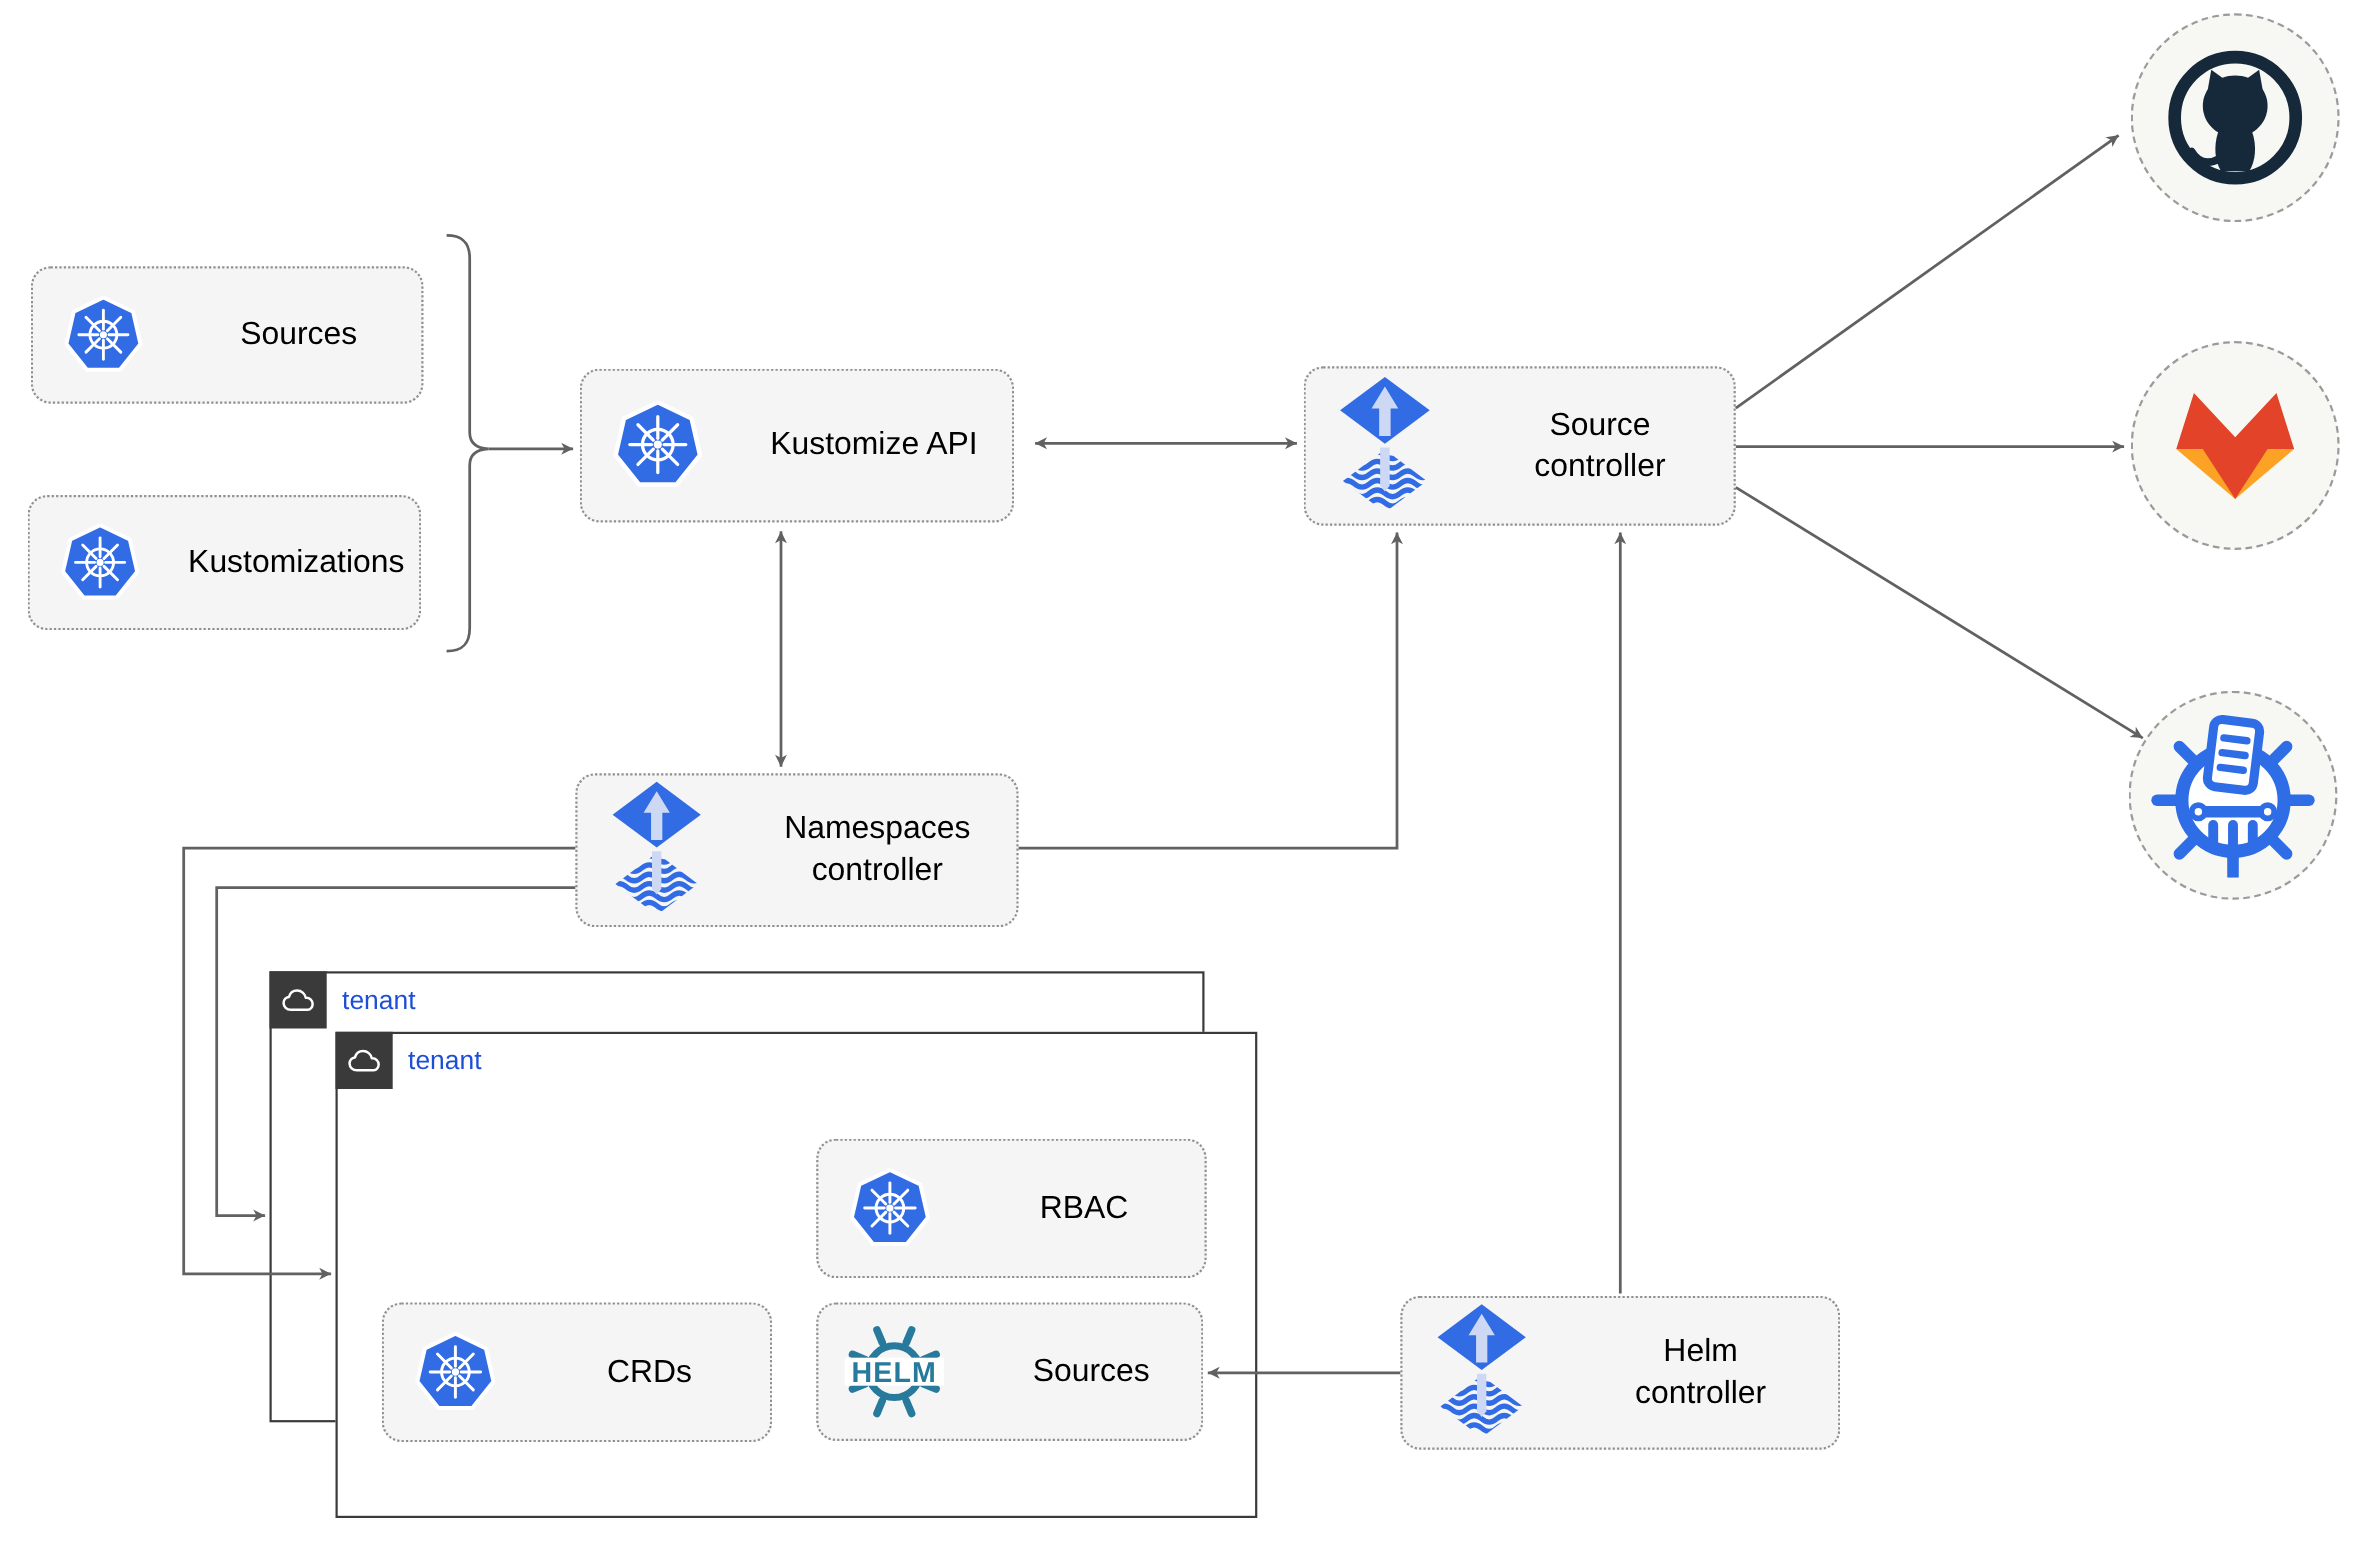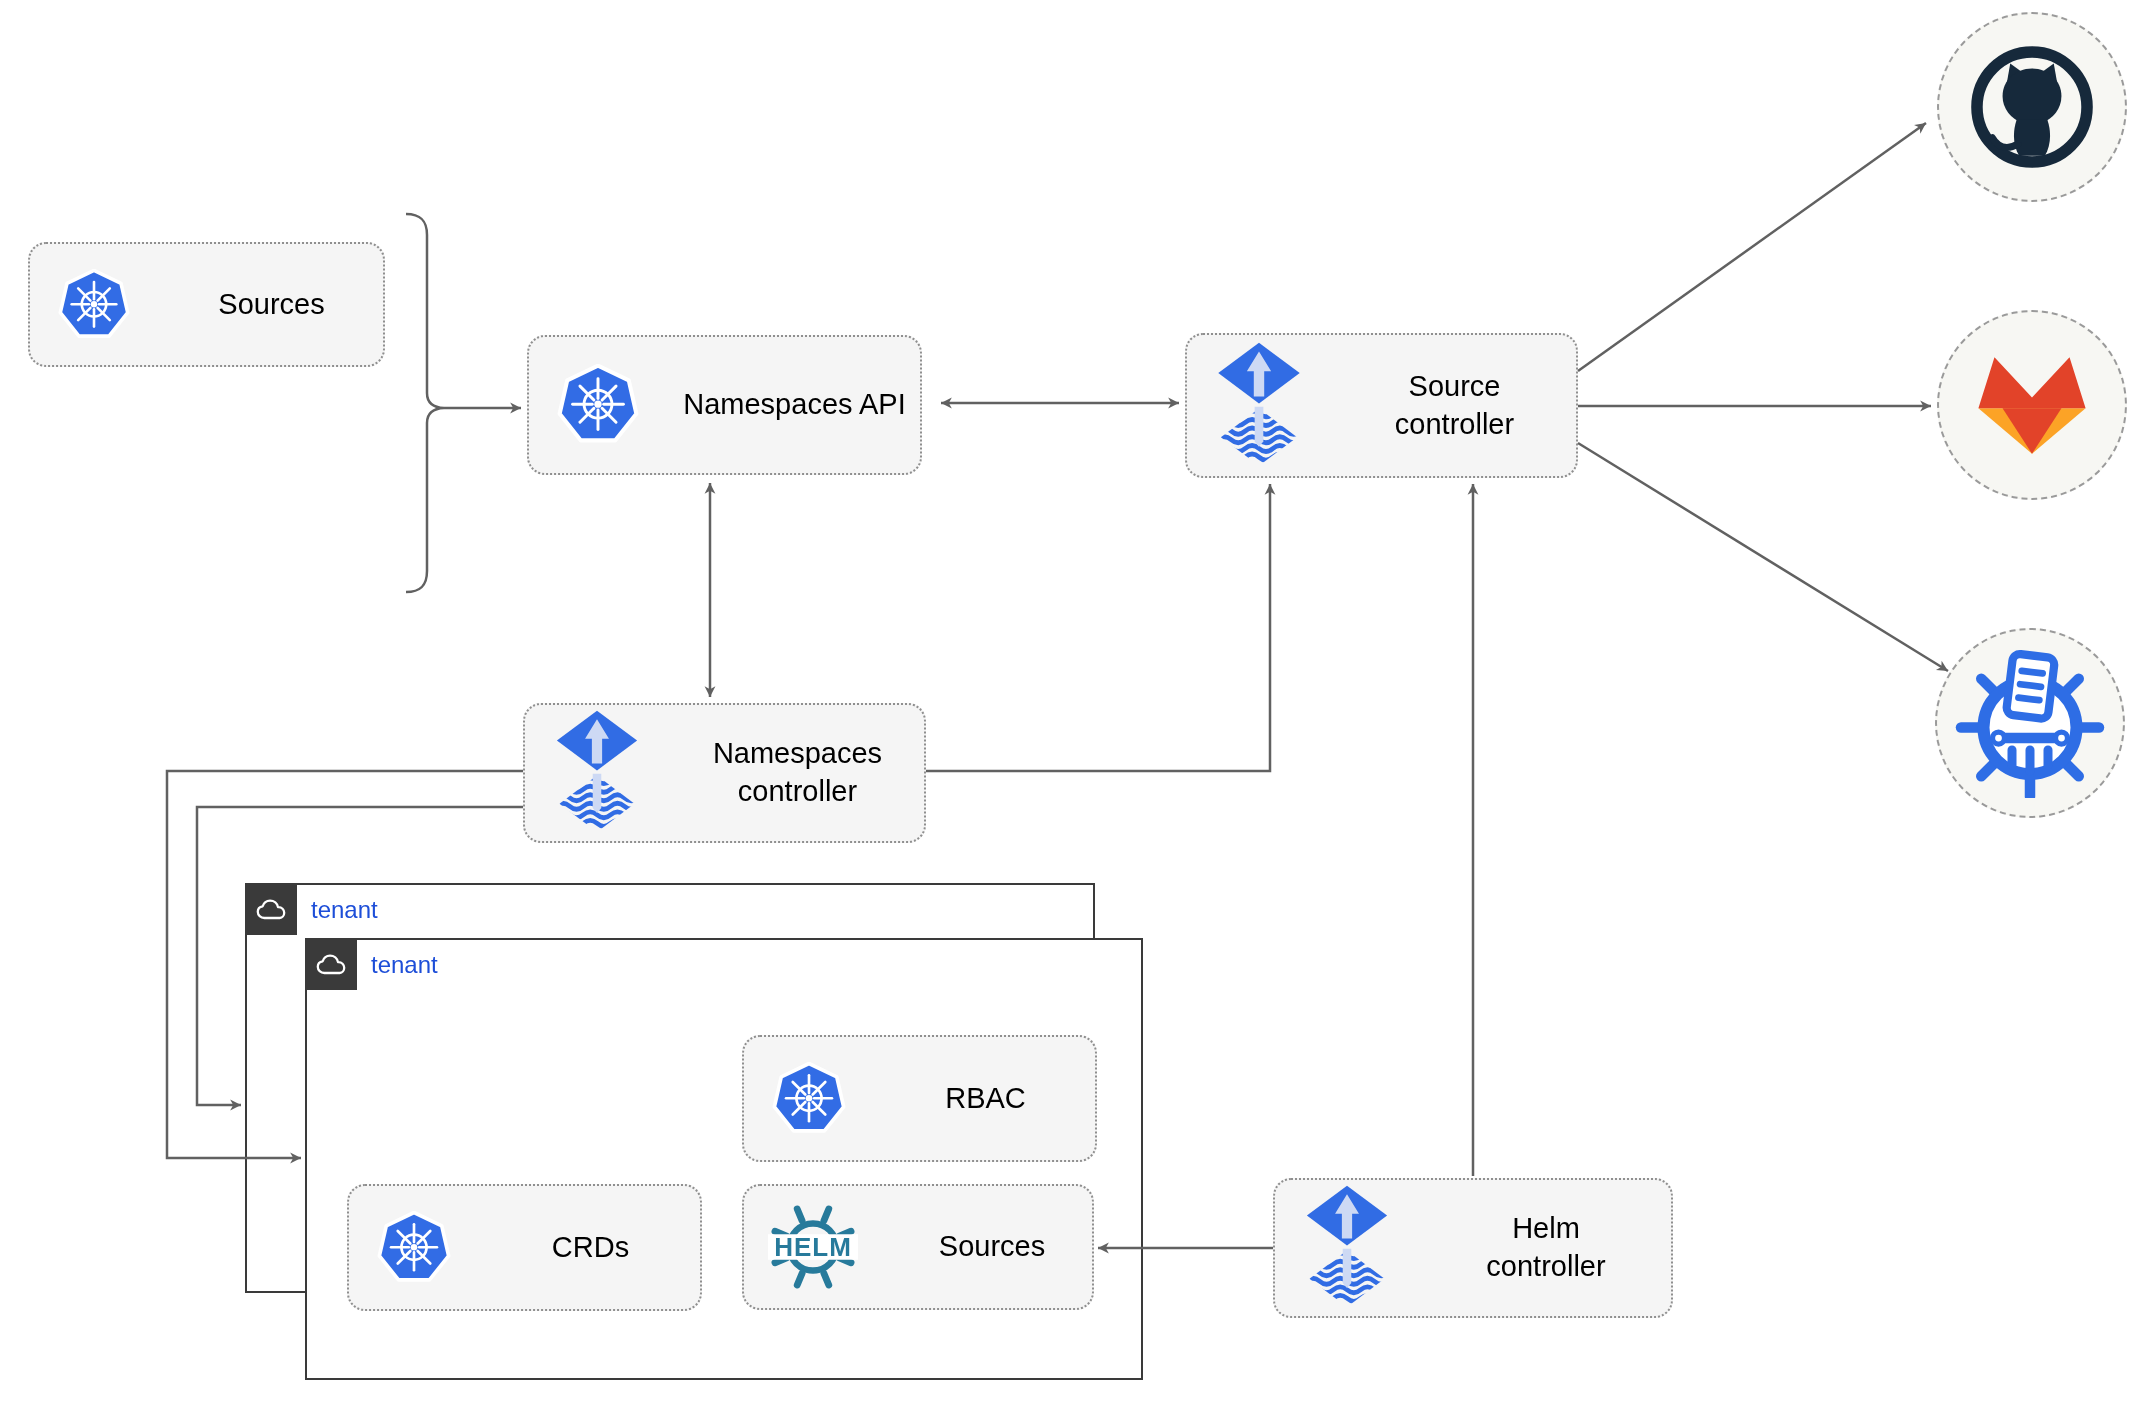--- a/index.html
+++ b/index.html
@@ -182,26 +182,32 @@
       <div class="lbl">Sources</div>
     </div>
   </div>
 
   <div class="node" style="left:28px;top:242px;width:357px;height:125px">
     <svg class="icon" width="72" height="72">
         <use href="#sym-k8s"></use>
       </svg>
     <div class="lbl">Sources</div>
   </div>
+  <div class="node" style="left:25px;top:450px;width:358px;height:123px">
+    <svg class="icon" width="72" height="72">
+        <use href="#sym-k8s"></use>
+      </svg>
+    <div class="lbl">Kustomizations</div>
+  </div>
 
   <div class="node" style="left:527px;top:335px;width:395px;height:140px">
     <svg class="icon" width="82" height="82">
         <use href="#sym-k8s"></use>
       </svg>
-    <div class="lbl">Namespaces API</div>
+    <div class="lbl">Kustomize API</div>
   </div>
   <div class="node" style="left:1185px;top:333px;width:393px;height:145px">
     <svg class="icon" width="88" height="130">
         <use href="#sym-flux"></use>
       </svg>
     <div class="lbl">Source
 controller</div>
   </div>
   <div class="node" style="left:523px;top:703px;width:403px;height:140px">
     <svg class="icon" width="88" height="128">

